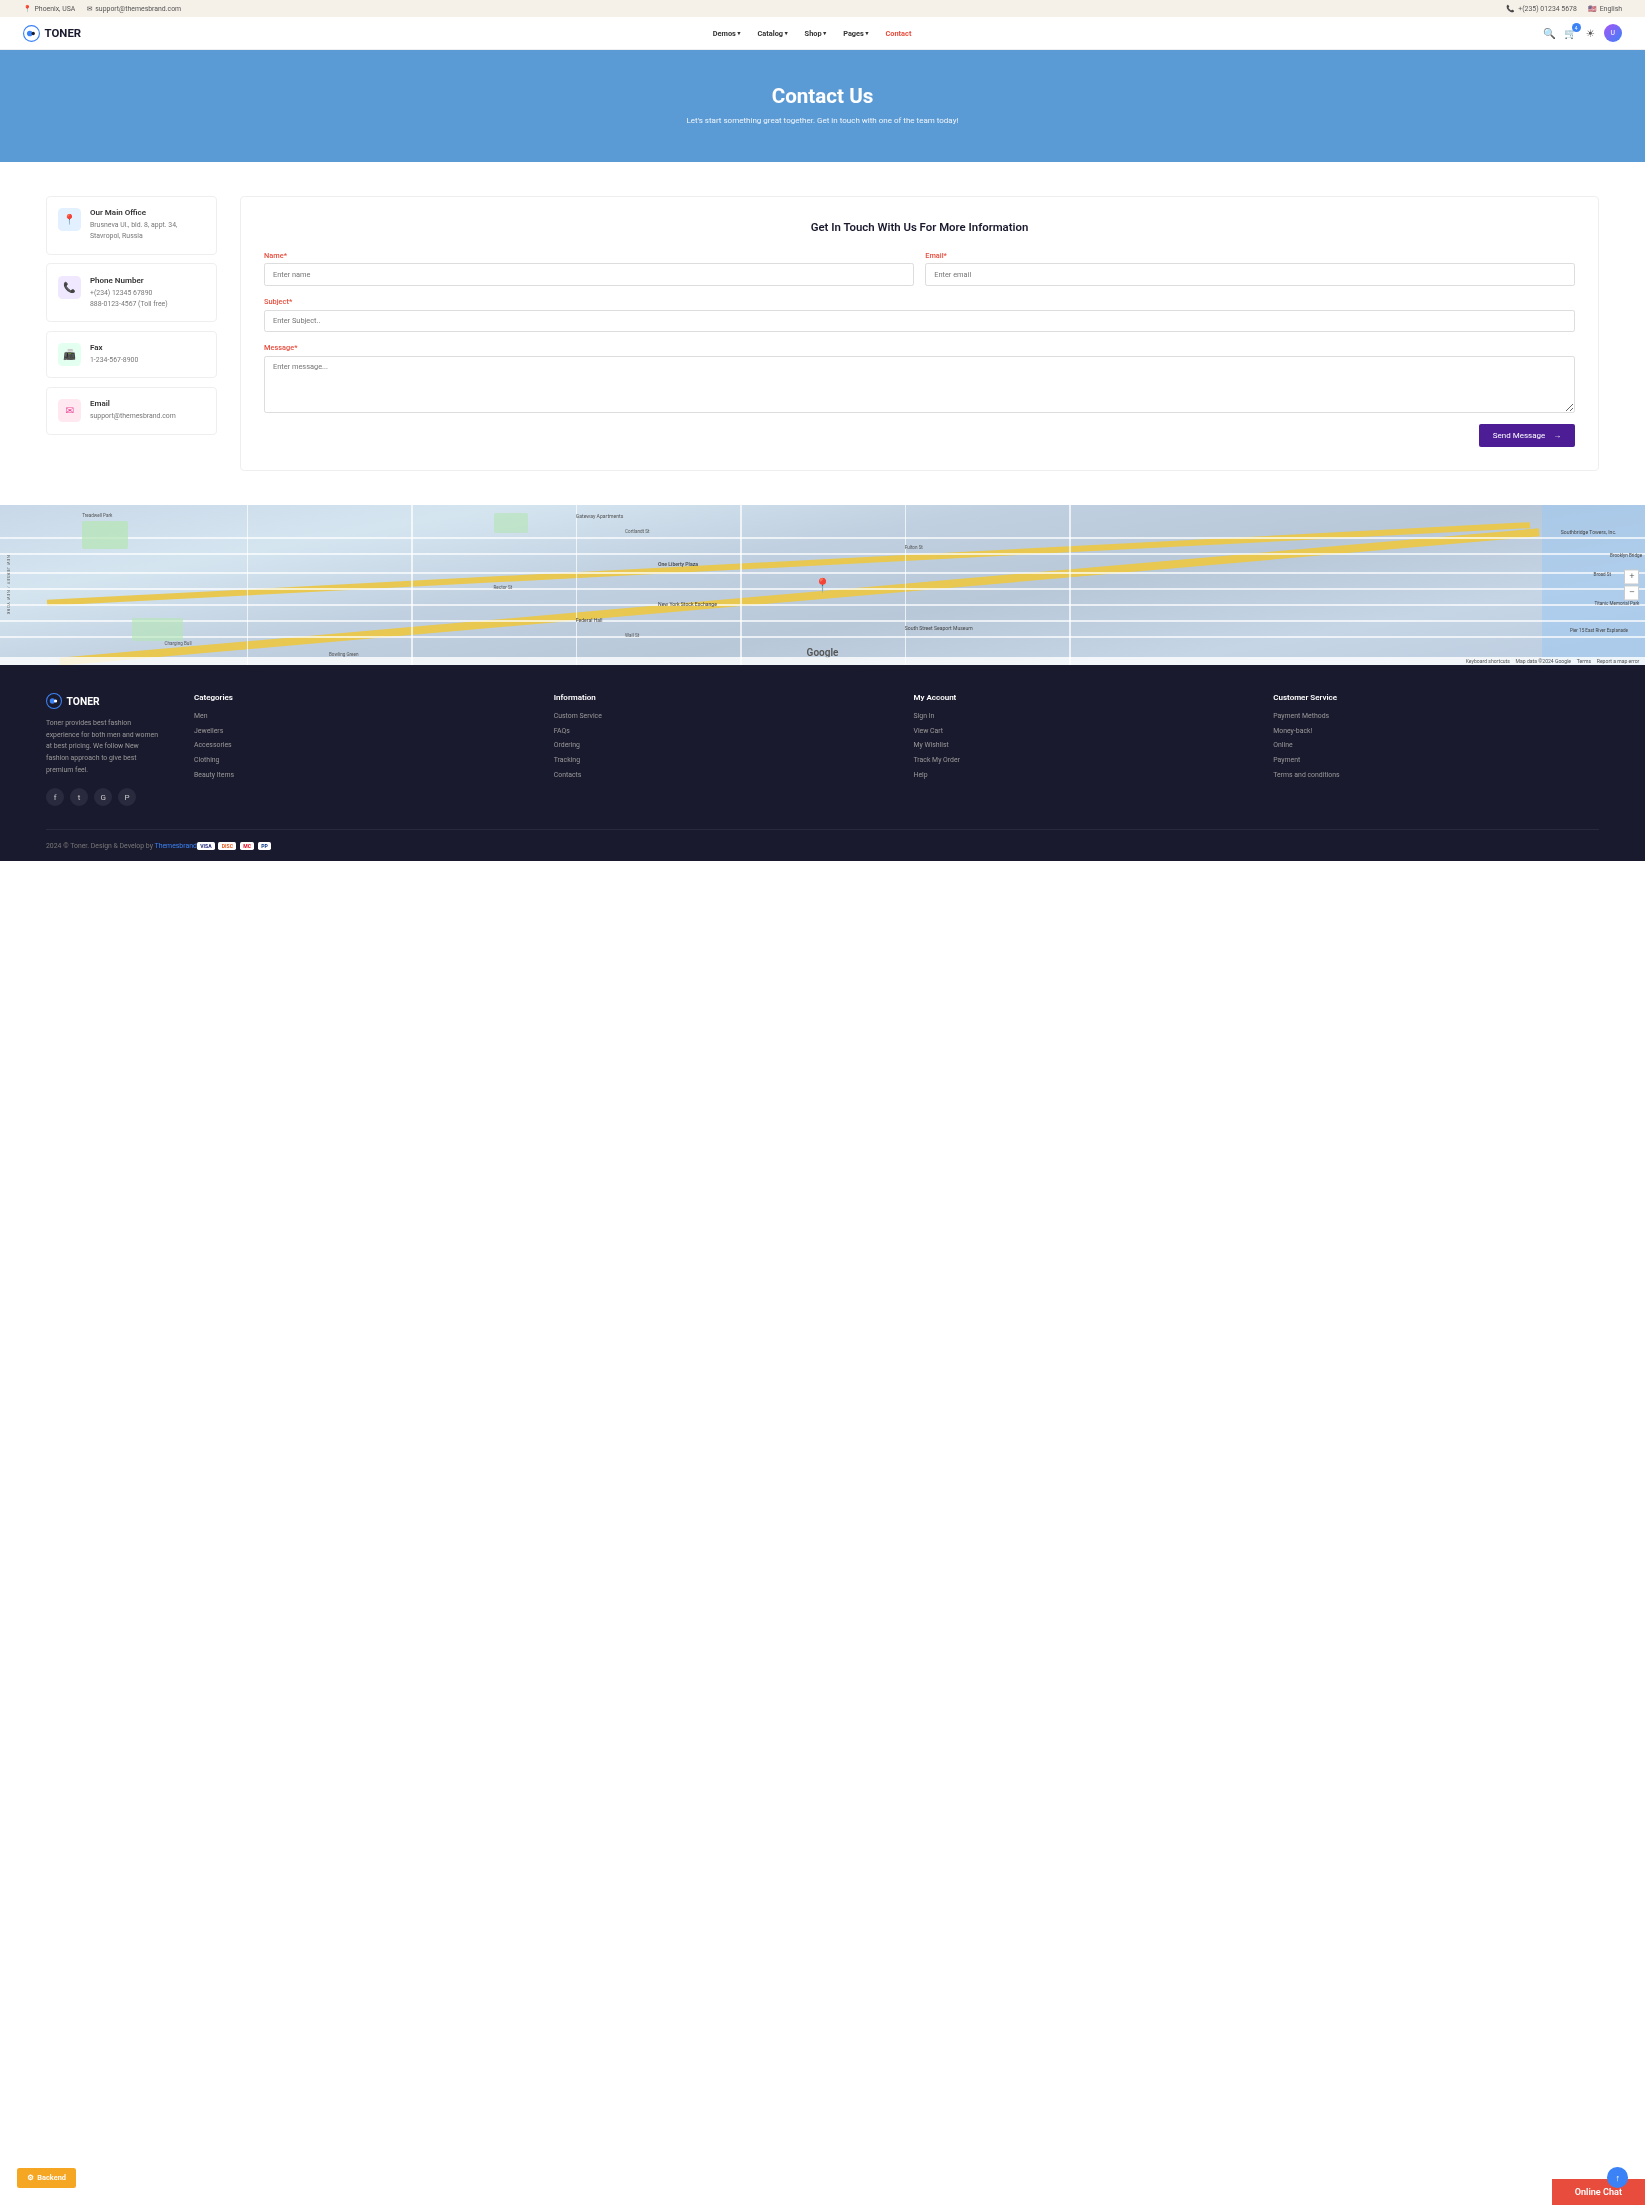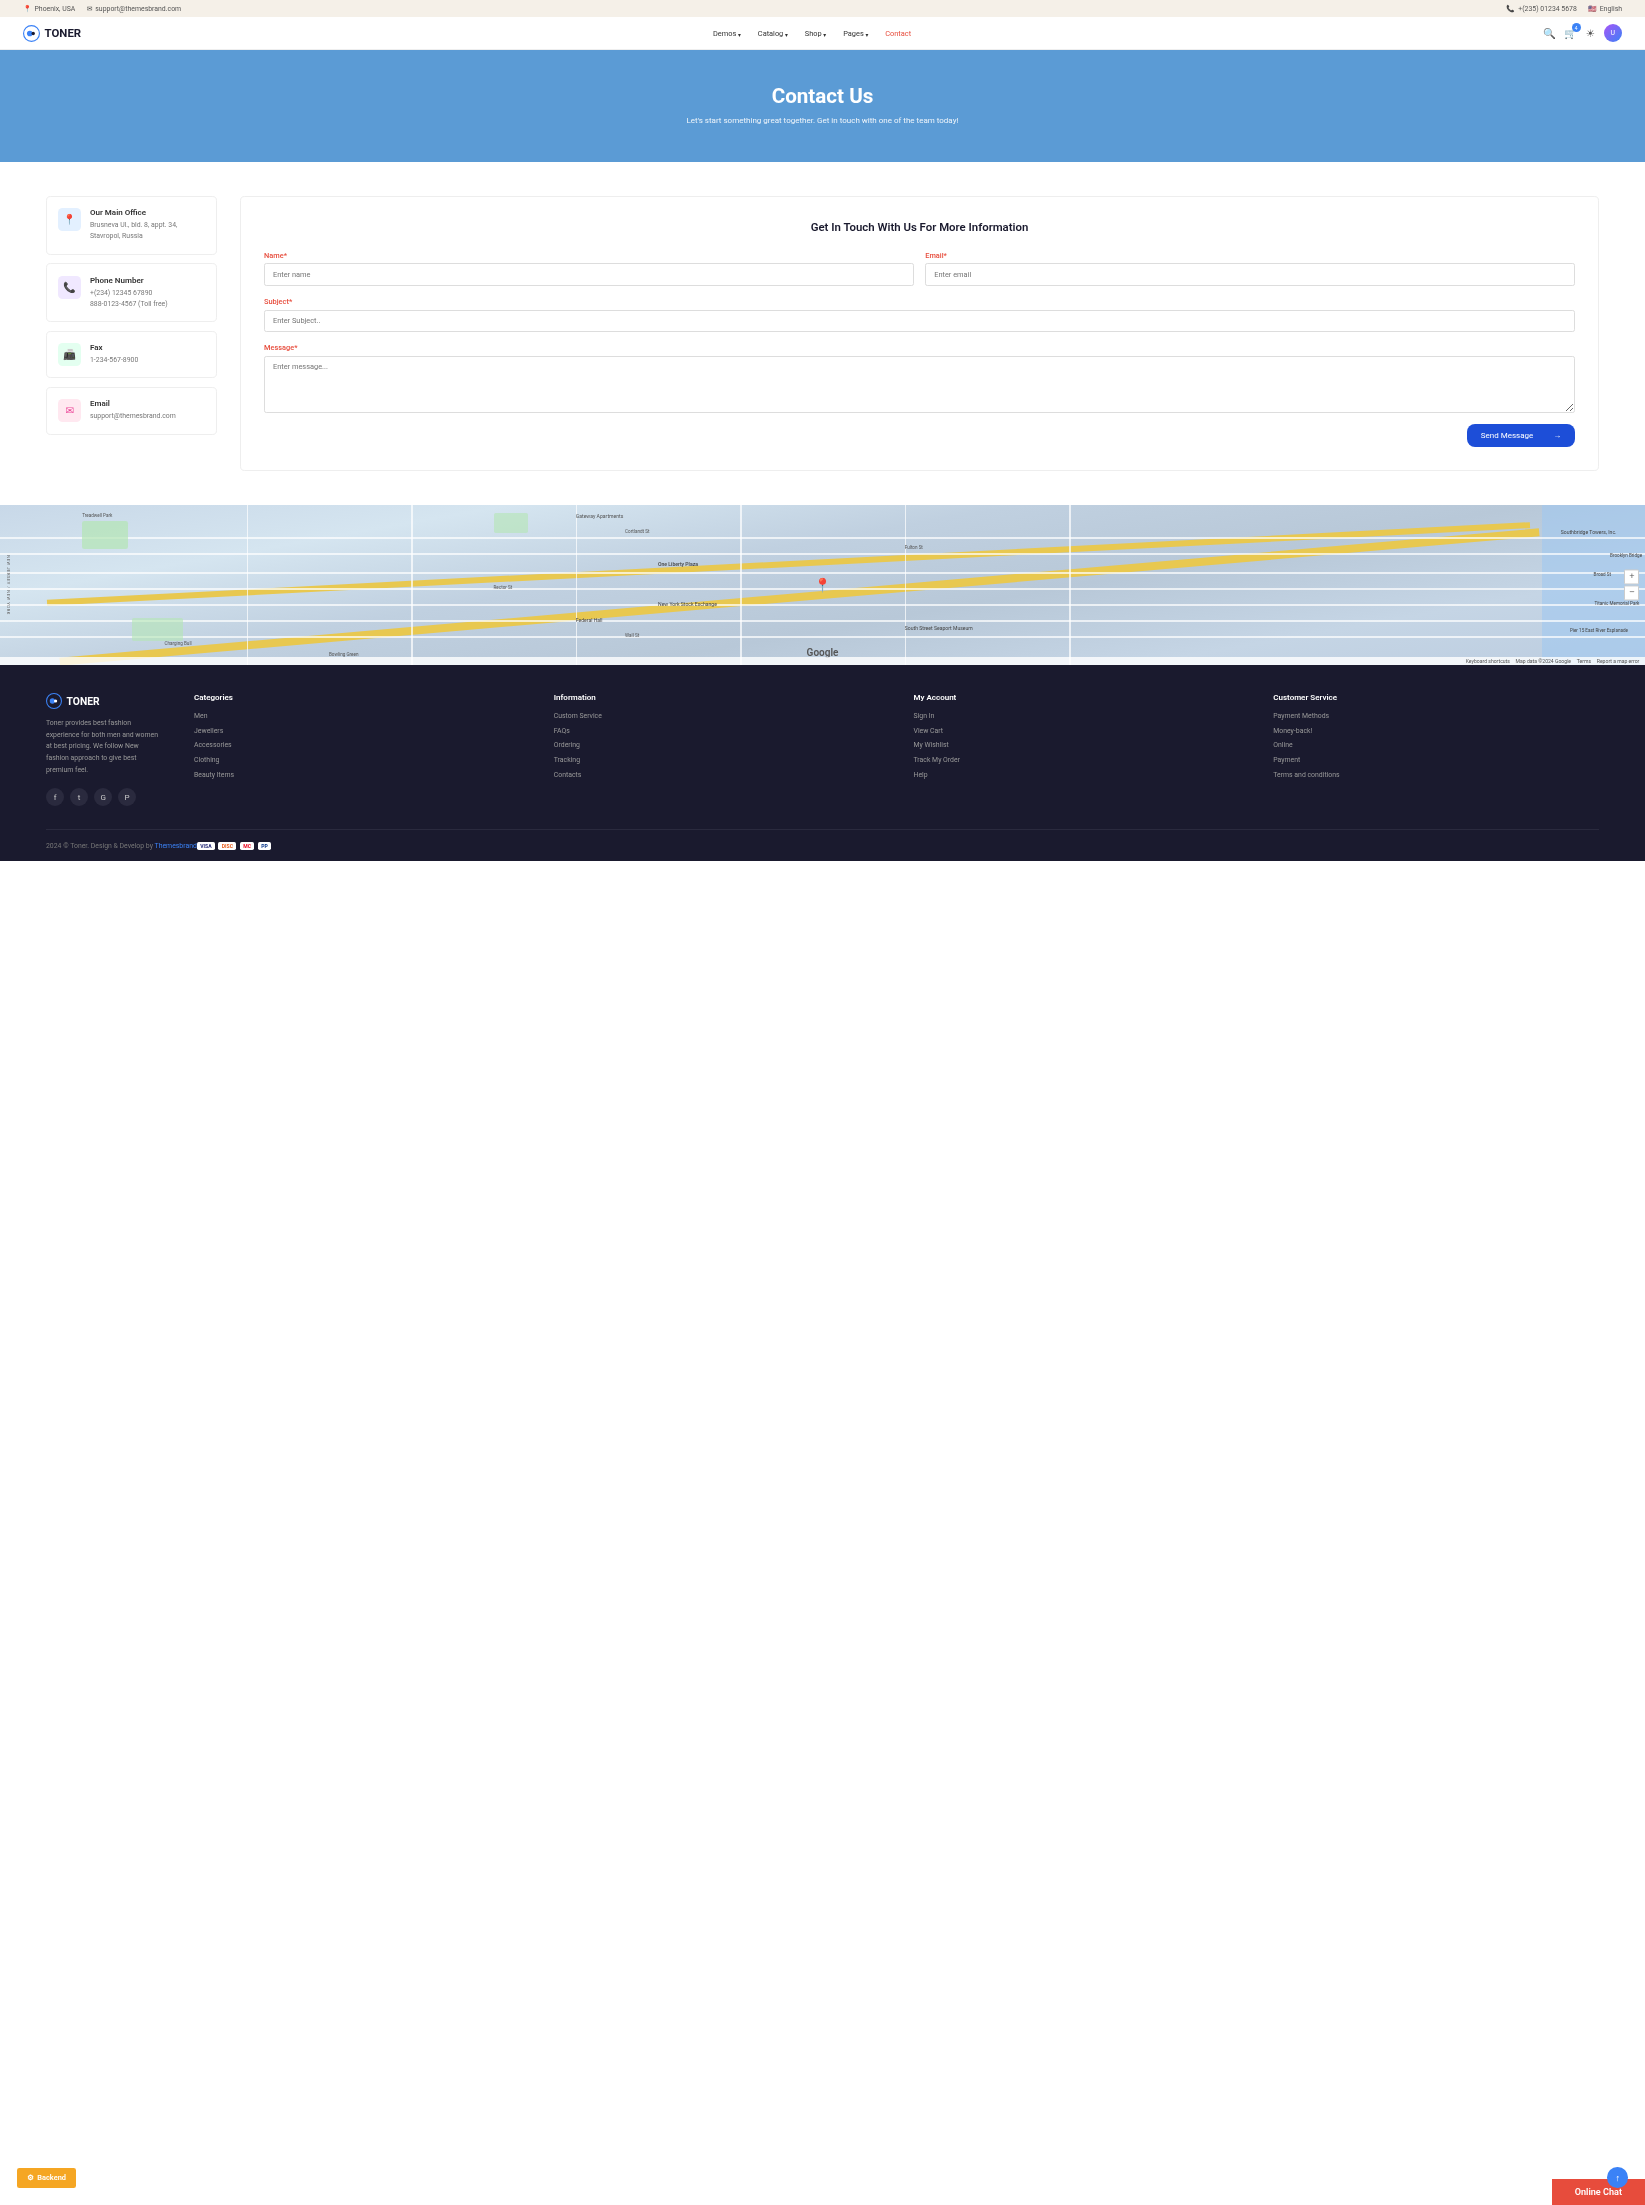--- a/index.html
+++ b/index.html
@@ -8,21 +8,21 @@
     
     .top-bar { background: #f5f0e8; padding: 4.6px 23px; display: flex; justify-content: space-between; align-items: center; font-size: 6.9px; color: #555; }
     .top-bar-left, .top-bar-right { display: flex; align-items: center; gap: 11.4px; }
     .top-bar-item { display: flex; align-items: center; gap: 2.9px; }
 
     
     .header { display: flex; align-items: center; justify-content: space-between; padding: 6.9px 23px; border-bottom: 0.6px solid #eee; background: #fff; }
     .logo { display: flex; align-items: center; gap: 4.6px; font-size: 11.4px; font-weight: 700; color: #1a1a2e; }
     .logo-icon { width: 17px; height: 17px; }
     .nav { display: flex; align-items: center; gap: 17px; }
-    .nav-item { font-size: 7.4px; color: #333; cursor: pointer; display: flex; align-items: flex-end; gap: 1.7px; font-weight: 400; }
+    .nav-item { font-size: 7.4px; color: #333; cursor: pointer; display: flex; align-items: center; gap: 1.7px; font-weight: 700; }
     .nav-item.active { color: #e74c3c; }
     .header-icons { display: flex; align-items: center; gap: 8.6px; }
     .icon-btn { cursor: pointer; position: relative; background: none; border: none; font-size: 10.3px; color: #555; }
     .cart-badge { position: absolute; top: -3.4px; right: -3.4px; background: #3b82f6; color: #fff; border-radius: 50%; width: 9.1px; height: 9.1px; font-size: 5.1px; display: flex; align-items: center; justify-content: center; }
     .avatar { width: 18.3px; height: 18.3px; border-radius: 50%; background: linear-gradient(135deg, #a855f7, #3b82f6); display: flex; align-items: center; justify-content: center; color: #fff; font-size: 6.9px; cursor: pointer; }
 
     
     .hero { background: #5b9bd5; padding: 34px 23px; text-align: center; color: #fff; }
     .hero h1 { font-size: 20.6px; font-weight: 700; margin-bottom: 6.9px; }
     .hero p { font-size: 8px; opacity: 0.9; line-height: 1.6; }
@@ -42,21 +42,21 @@
     
     .contact-form-container { flex: 1; border: 0.6px solid #eee; border-radius: 4.6px; padding: 23px; }
     .contact-form-container h2 { font-size: 11.4px; font-weight: 600; text-align: center; margin-bottom: 17px; color: #1a1a2e; }
     .form-row { display: flex; gap: 11.4px; margin-bottom: 11.4px; }
     .form-group { flex: 1; display: flex; flex-direction: column; gap: 3.4px; }
     .form-group label { font-size: 7.4px; font-weight: 500; color: #444; }
     .form-group label span { color: #e74c3c; }
     .form-group input, .form-group textarea { border: 0.6px solid #ddd; border-radius: 2.3px; padding: 5.7px 8px; font-size: 7.4px; color: #888; outline: none; font-family: inherit; width: 100%; }
     .form-group textarea { resize: vertical; min-height: 57px; }
     .form-full { margin-bottom: 11.4px; }
-    .btn-send { background: #1d4ed8; color: #fff; border: none; padding: 6.9px 13.7px; border-radius: 8px; font-size: 8px; cursor: pointer; float: right; display: flex; align-items: center; gap: 20px; font-family: inherit; }
+    .btn-send { background: #4c1d95; color: #fff; border: none; padding: 6.9px 13.7px; border-radius: 2px; font-size: 8px; cursor: pointer; float: right; display: flex; align-items: center; gap: 8px; font-family: inherit; }
 
     
     .map-section { width: 100%; height: 160px; background: #c8d8e8; position: relative; overflow: hidden; }
     .map-placeholder { width: 100%; height: 100%; background: linear-gradient(135deg, #b8c8d8 0%, #c5d5e5 30%, #d0e0f0 50%, #c8d8e8 70%, #b5c5d5 100%); position: relative; display: flex; align-items: center; justify-content: center; }
     .map-inner { width: 100%; height: 100%; position: relative; overflow: hidden; }
     .map-controls { position: absolute; right: 5.7px; top: 50%; transform: translateY(-50%); display: flex; flex-direction: column; gap: 1.1px; z-index: 20; }
     .map-ctrl-btn { width: 15px; height: 15px; background: #fff; border: 0.6px solid #ccc; display: flex; align-items: center; justify-content: center; cursor: pointer; font-size: 9.1px; font-weight: 300; color: #555; border-radius: 1.1px; }
     .map-bottom-bar { position: absolute; bottom: 0; left: 0; right: 0; background: rgba(255,255,255,0.8); font-size: 5.1px; color: #555; padding: 1.1px 5.7px; display: flex; justify-content: flex-end; gap: 5.7px; }
 
     

